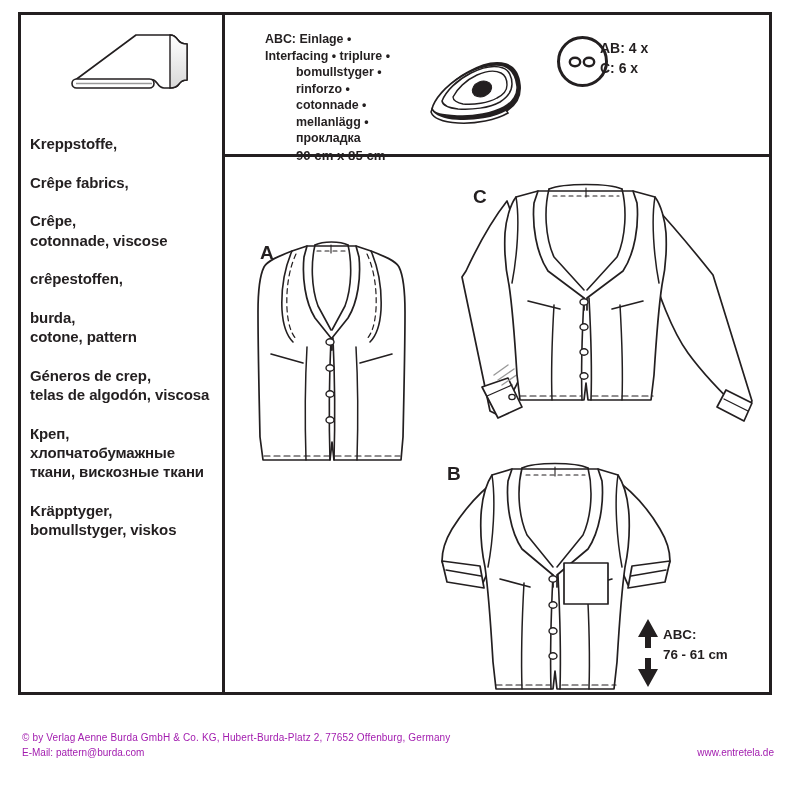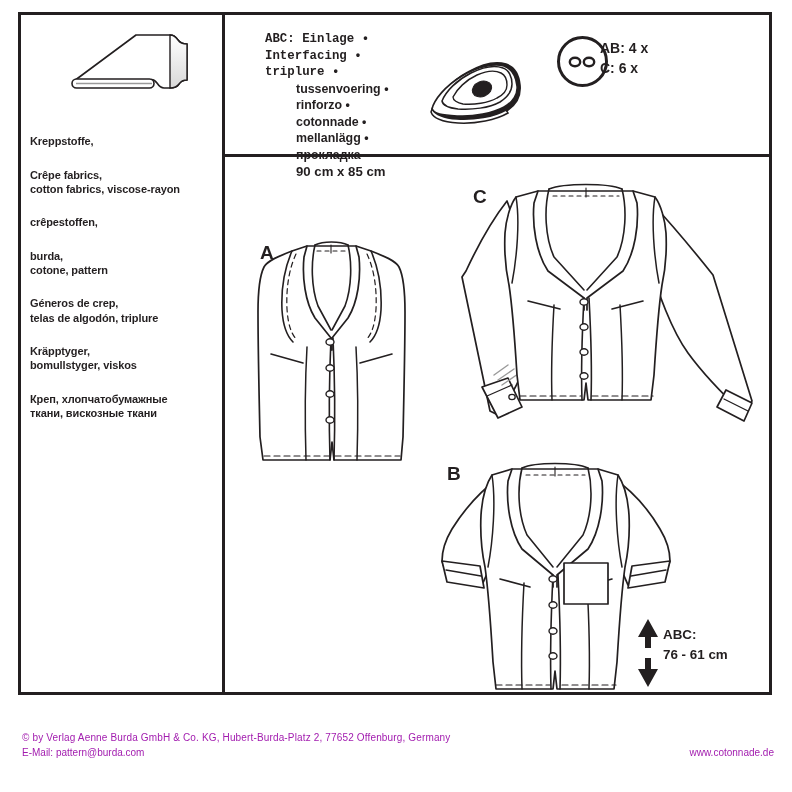--- a/index.html
+++ b/index.html
@@ -35,21 +35,21 @@
   }
 
   
   .fabric-col{
     position:absolute;
     left:30px;top:134px;
     width:185px;
   }
   .fabric-item{
     margin-bottom:19.5px;
-    font-size:11px;
+    font-size:15px;
     line-height:1.28;
     letter-spacing:-0.1px;
     font-weight:600;
     color:#231f20;
   }
   .fabric-item .l2{display:block;}
 
   
   .bolt-icon{
     position:absolute;
@@ -62,21 +62,21 @@
     position:absolute;
     left:265px;top:31px;
     width:150px;
     font-size:12.4px;
     line-height:1.33;
     font-weight:600;
     color:#231f20;
   }
   .interfacing .ifc-label{font-weight:800;}
   .interfacing .ifc-size{display:block;font-weight:800;font-size:13.2px;margin-top:0;}
-  .ifc-first{display:block;text-indent:0;font-family:Liberation Mono, monospace;}
+  .ifc-first{display:block;text-indent:0;}
   .ifc-hang{display:block;padding-left:31px;}
 
   .iron-icon{
     position:absolute;
     left:424px;top:48px;
     width:103px;height:87px;
   }
 
   
   .button-icon{
@@ -161,46 +161,49 @@
     <rect x="12" y="51" width="82" height="9" rx="4.5" fill="#ffffff" stroke="#231f20" stroke-width="1.6"></rect>
     <line x1="16" y1="55.5" x2="92" y2="55.5" stroke="#9a9a9a" stroke-width="1.3"></line>
   </svg>
 
   <div class="fabric-col">
     <div class="fabric-item">
       <span>Kreppstoffe,</span>
     </div>
     <div class="fabric-item">
       <span>Crêpe fabrics,</span>
-      <span class="l2">cotton fabrics, viscose-rayon</span>
+    </div>
+    <div class="fabric-item">
+      <span>Crêpe,</span>
+      <span class="l2">cotonnade, viscose</span>
     </div>
     <div class="fabric-item">
       <span>crêpestoffen,</span>
     </div>
     <div class="fabric-item">
       <span>burda,</span>
       <span class="l2">cotone, pattern</span>
     </div>
     <div class="fabric-item">
       <span>Géneros de crep,</span>
-      <span class="l2">telas de algodón, triplure</span>
+      <span class="l2">telas de algodón, viscosa</span>
+    </div>
+    <div class="fabric-item">
+      <span>Креп, хлопчатобумажные</span>
+      <span class="l2">ткани, вискозные ткани</span>
     </div>
     <div class="fabric-item">
       <span>Kräpptyger,</span>
       <span class="l2">bomullstyger, viskos</span>
     </div>
-    <div class="fabric-item">
-      <span>Креп, хлопчатобумажные</span>
-      <span class="l2">ткани, вискозные ткани</span>
-    </div>
   </div>
 
   <div class="interfacing">
     <span class="ifc-first"><span class="ifc-label">ABC:</span> <span>Einlage • Interfacing • triplure •</span></span>
-    <span class="ifc-hang">tussenvoering • rinforzo •</span>
+    <span class="ifc-hang">bomullstyger • rinforzo •</span>
     <span class="ifc-hang">cotonnade • mellanlägg •</span>
     <span class="ifc-hang">прокладка</span>
     <span class="ifc-hang ifc-size">90 cm x 85 cm</span>
   </div>
 
   <svg class="iron-icon" viewBox="0 0 103 87">
     <path d="M10 62 C14 48 27 33 44 24 C58 16 72 13 82 16 C91 19 95 27 96 37
              C97 47 93 56 84 62 C72 70 52 74 35 73 C22 72 13 69 10 62 Z" fill="#231f20" stroke="#231f20" stroke-width="1.6"></path>
     <path d="M8 61 C10 52 21 38 38 28 C53 19 70 15 80 18 C88 21 92 29 93 38
              C94 46 89 54 80 59 C69 65 50 69 33 68 C19 67 9 66 8 61 Z" fill="#ffffff" stroke="#231f20" stroke-width="1.6"></path>
@@ -398,17 +401,17 @@
         <span>76 - 61 cm</span>
       </div>
     </div>
 
   </div>
 
   <div class="footer">
     <span class="foot-line1">© by Verlag Aenne Burda GmbH &amp; Co. KG, Hubert-Burda-Platz 2, 77652 Offenburg, Germany</span>
     <span class="foot-line2">
       <span>E-Mail: pattern@burda.com</span>
-      <span class="foot-web">www.cotonnade.de</span>
+      <span class="foot-web">www.entretela.de</span>
     </span>
   </div>
 
 </div>
 
 </body></html>

